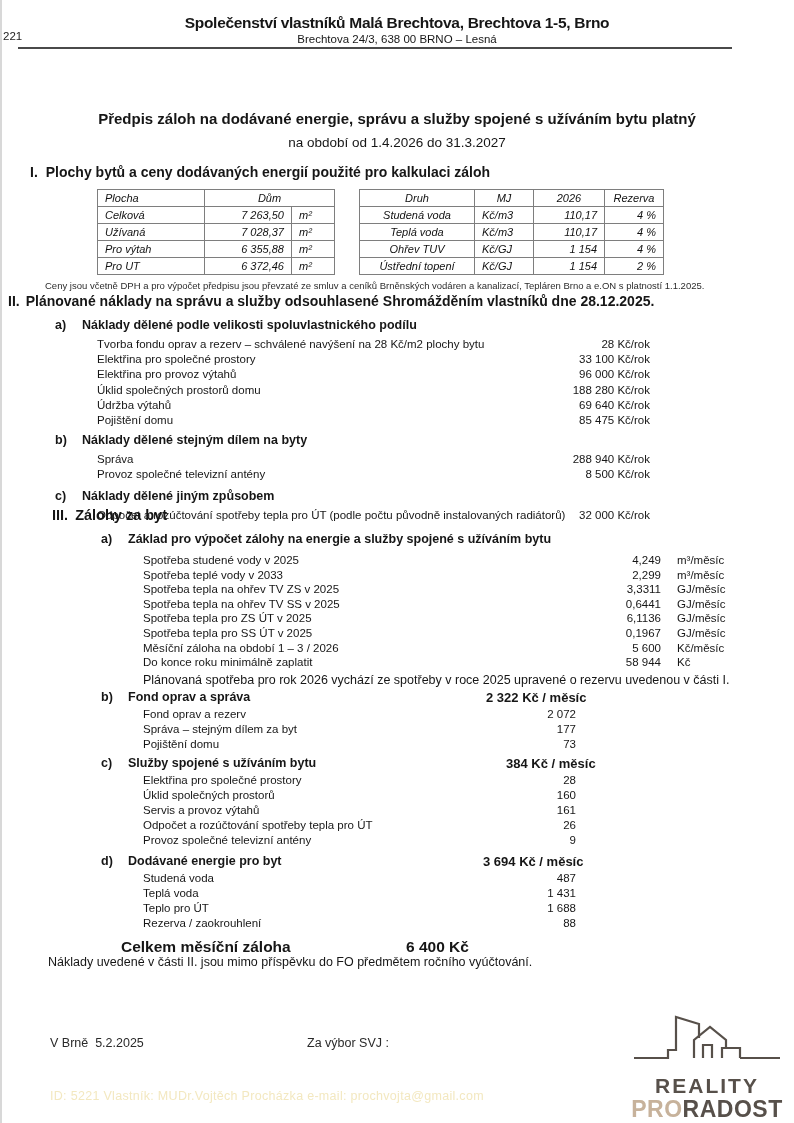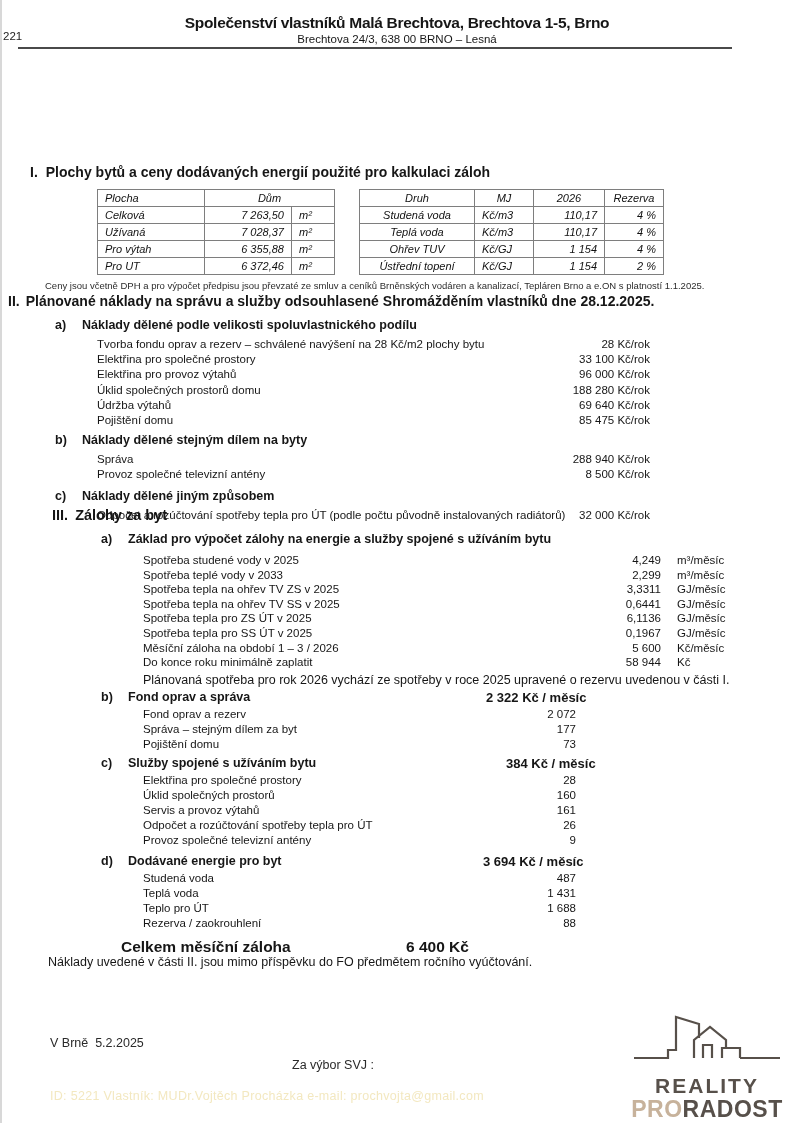--- a/index.html
+++ b/index.html
@@ -50,39 +50,43 @@
   .itm3 .unit {width:60px; margin-left:16px;}
   .a-note {margin:2px 0 0 97px; font-size:12.5px; line-height:16px;}
   .itm2 {display:flex; justify-content:space-between; margin-left:97px; width:433px; font-size:11.5px; line-height:15px;}
   .total-row {position:relative; margin-top:6px; font-weight:bold; font-size:15.5px; line-height:20px;}
   .total-row .t-label {margin-left:75px;}
   .total-row .t-amt {position:absolute; left:360px; top:0;}
   
   .closing-note {position:absolute; top:955px; left:48px; font-size:12.5px;}
   .footer-line {position:absolute; top:1036px; left:0; width:100%; font-size:12.5px; color:#2a2a2a;}
   .place-date {position:absolute; left:50px; top:0; white-space:pre;}
-  .signature-label {position:absolute; left:292px; top:0;margin-top:22px;}
+  .signature-label {position:absolute; left:307px; top:0;}
   .id-line {position:absolute; top:1089px; left:50px; font-size:12.5px; color:#f3e8c0; letter-spacing:0.3px;}
   
   .logo {position:absolute; right:4px; bottom:2px; width:166px; text-align:center;}
   .logo-line1 {font-size:21px; font-weight:bold; letter-spacing:2px; line-height:23px;}
   .logo-line2 {font-size:23px; font-weight:bold; letter-spacing:0.5px; line-height:24px;}
 </style>
 </head>
 <body>
 
 <div class="page">
 
   <div class="page-number">221</div>
   <div class="doc-header">
     <div class="org-name">Společenství vlastníků Malá Brechtova, Brechtova 1-5, Brno</div>
     <div class="doc-address">Brechtova 24/3, 638 00 BRNO – Lesná</div>
   </div>
   <div class="header-rule"></div>
 
+  <div class="title-block">
+    <div class="doc-title">Předpis záloh na dodávané energie, správu a služby spojené s užíváním bytu platný</div>
+    <div class="doc-period">na období od 1.4.2026 do 31.3.2027</div>
+  </div>
 
   <div class="sec1">
     <div class="sec-head">
       <span class="rn" style="margin-left:30px;">I.</span>
       <span style="margin-left:8px;">Plochy bytů a ceny dodávaných energií použité pro kalkulaci záloh</span>
     </div>
     <div class="tables">
       <table class="area-table">
         <tbody>
             <tr>

